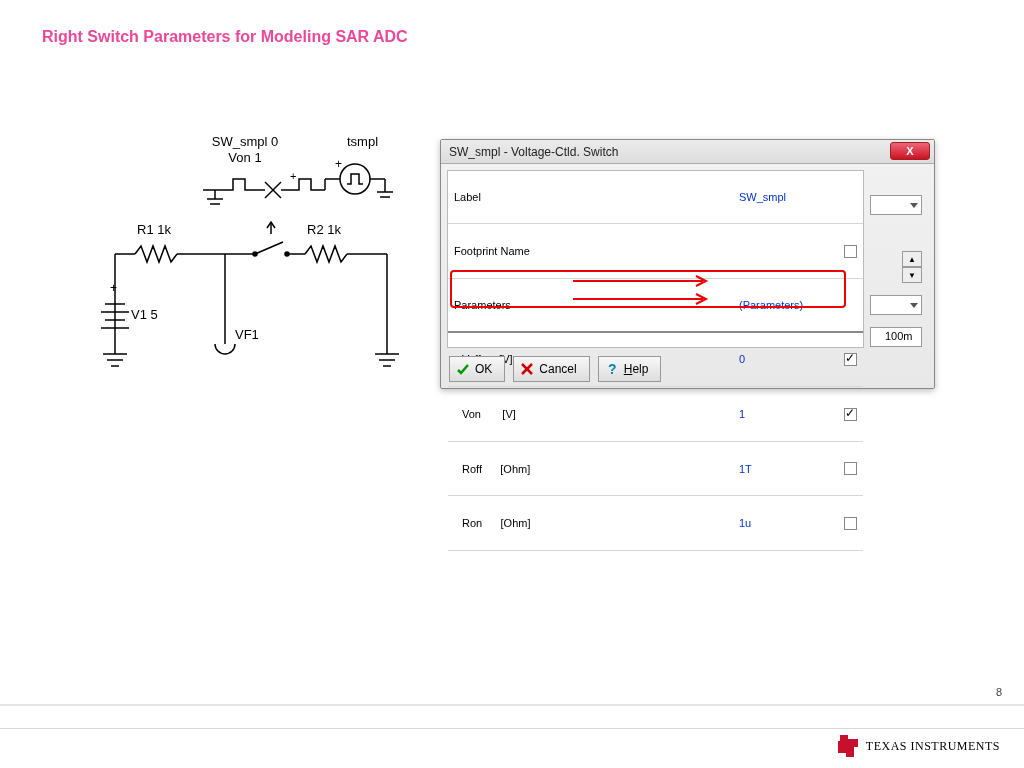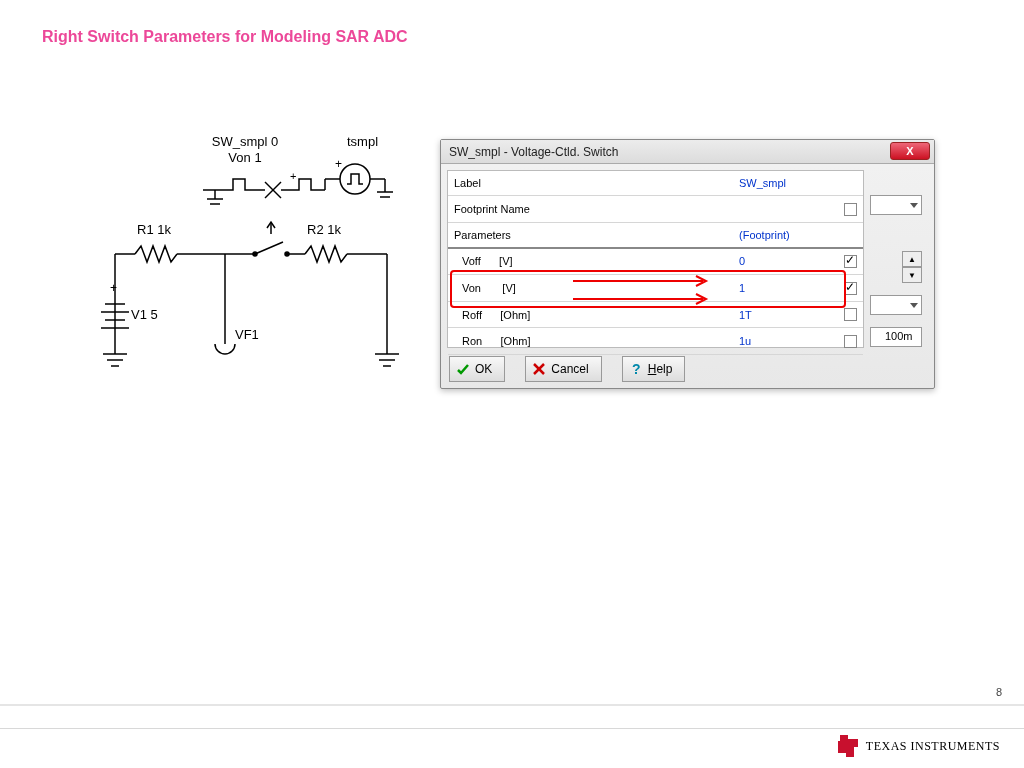--- a/index.html
+++ b/index.html
@@ -4,34 +4,34 @@
 <style>
   * { box-sizing: border-box; margin: 0; padding: 0; }
   html, body { width: 1024px; height: 768px; font-family: Arial, sans-serif; background: #fff; position: relative; overflow: hidden; }
   .slide-title { position: absolute; left: 42px; top: 28px; font-size: 16px; font-weight: bold; color: #ec4899; }
   .circuit { position: absolute; left: 95px; top: 110px; width: 310px; height: 240px; margin-top: 24px; }
   .dialog { position: absolute; left: 440px; top: 139px; width: 495px; height: 250px; background: linear-gradient(#f2f2f2,#e8e8e8); border: 1px solid #888; border-radius: 2px; box-shadow: 0 2px 6px rgba(0,0,0,.25); }
   .dialog-titlebar { height: 24px; background: linear-gradient(#ececec,#dcdcdc); border-bottom: 1px solid #aaa; position: relative; font-size: 12px; padding-left: 8px; line-height: 24px; color: #222; }
   .close-btn { position: absolute; right: 4px; top: 2px; width: 40px; height: 18px; background: linear-gradient(#e67,#c12); border: 1px solid #922; border-radius: 3px; color:#fff; font-weight:bold; font-size:11px; text-align:center; line-height:16px; }
   .dialog-body { position: absolute; left: 6px; top: 30px; right: 70px; bottom: 40px; background:#fff; border:1px solid #bbb; }
   .props-table { width:100%; border-collapse: collapse; font-size:11px; }
-  .props-table td { border-bottom:1px solid #d6d6d6; padding:6px 6px; height:17px; }
+  .props-table td { border-bottom:1px solid #d6d6d6; padding:20px 6px; height:17px; }
   .props-table .valcol { color:#0033cc; text-align:left; width:105px; }
   .props-table .chkcol { width:24px; text-align:center; }
   .chkbox { width:13px; height:13px; border:1px solid #888; background:#fff; display:inline-block; vertical-align:middle; position:relative; }
   .chkbox.checked::after { content:"✓"; position:absolute; left:0px; top:-3px; font-size:12px; color:#000; }
   .red-box { position:absolute; border:2px solid #e00; border-radius:4px; }
   .red-arrow { stroke:#e00; stroke-width:2; fill:none; }
   .side-controls { position:absolute; right:6px; top:55px; width:58px; }
   .dropdown { width:52px; height:20px; border:1px solid #999; background:#fff; margin-bottom:12px; display:flex; align-items:center; justify-content:flex-end; padding-right:3px; }
   .dropdown::after { content:""; border-left:4px solid transparent; border-right:4px solid transparent; border-top:5px solid #555; }
   .stepper { width:20px; margin-left:32px; margin-bottom:12px; }
   .stepbtn { width:20px; height:16px; border:1px solid #999; background:#eee; display:flex; align-items:center; justify-content:center; font-size:8px; }
   .numbox { width:52px; height:20px; border:1px solid #999; background:#fff; font-size:11px; padding:2px 14px; }
-  .dialog-buttons { position:absolute; left:8px; bottom:6px; display:flex; gap:20px; }
+  .dialog-buttons { position:absolute; left:8px; bottom:6px; display:flex; gap:8px; }
   .dbtn { height:26px; border:1px solid #999; background:linear-gradient(#f8f8f8,#ddd); font-size:12px; padding:0 12px 0 6px; display:flex; align-items:center; gap:5px; }
   .ico { width:14px; height:14px; }
   .footer-line { position:absolute; left:0; bottom:62px; width:1024px; height:2px; background:#e5e5e5; }
   .footer-line2 { position:absolute; left:0; bottom:0; width:1024px; height:40px; border-top:1px solid #d8d8d8; }
   .page-num { position:absolute; right:22px; bottom:70px; font-size:11px; color:#444; }
   .ti-logo { position:absolute; right:24px; bottom:8px; height:28px; display:flex; align-items:center; gap:6px; }
   .ti-text { font-family: "Times New Roman", serif; font-size:12px; color:#000; letter-spacing:0.5px; }
   .props-table .sep td { border-bottom:2px solid #888; }
   .dotted-subrow td:first-child { padding-left:14px; }
 </style>
@@ -137,21 +137,21 @@
             <td class="valcol">SW_smpl</td>
             <td class="chkcol"></td>
           </tr>
       <tr>
             <td>Footprint Name</td>
             <td class="valcol"></td>
             <td class="chkcol"><span class="chkbox"></span></td>
           </tr>
       <tr class="sep">
             <td>Parameters</td>
-            <td class="valcol">(Footprint)</td>
+            <td class="valcol">(Parameters)</td>
             <td class="chkcol"></td>
           </tr>
       <tr class="dotted-subrow">
             <td>Voff&nbsp;&nbsp;&nbsp;&nbsp;&nbsp;&nbsp;[V]</td>
             <td class="valcol">0</td>
             <td class="chkcol"><span class="chkbox checked"></span></td>
           </tr>
       <tr class="dotted-subrow">
             <td>Von&nbsp;&nbsp;&nbsp;&nbsp;&nbsp;&nbsp;&nbsp;[V]</td>
             <td class="valcol">1</td>

